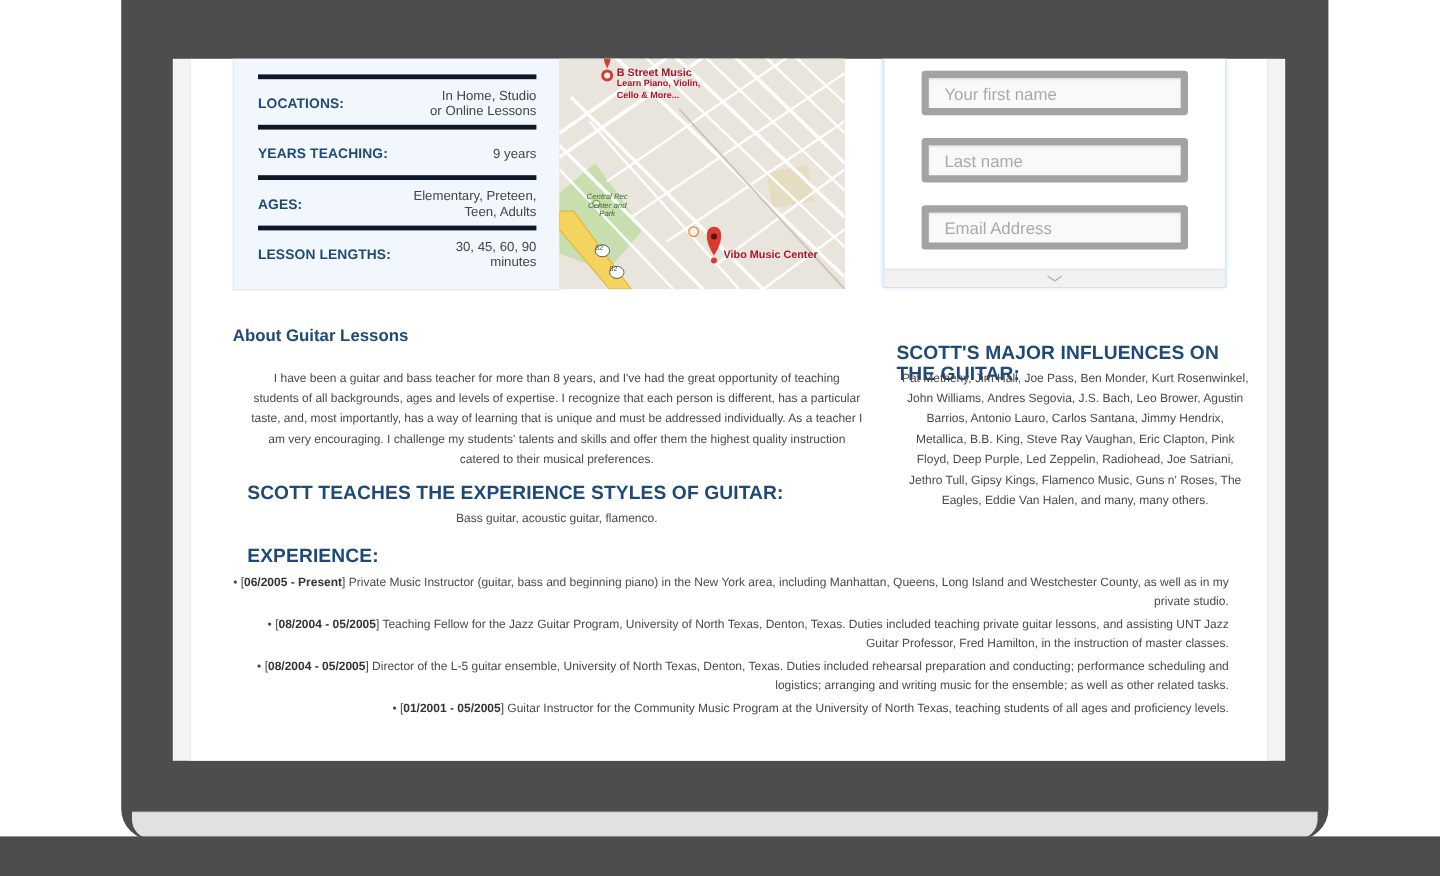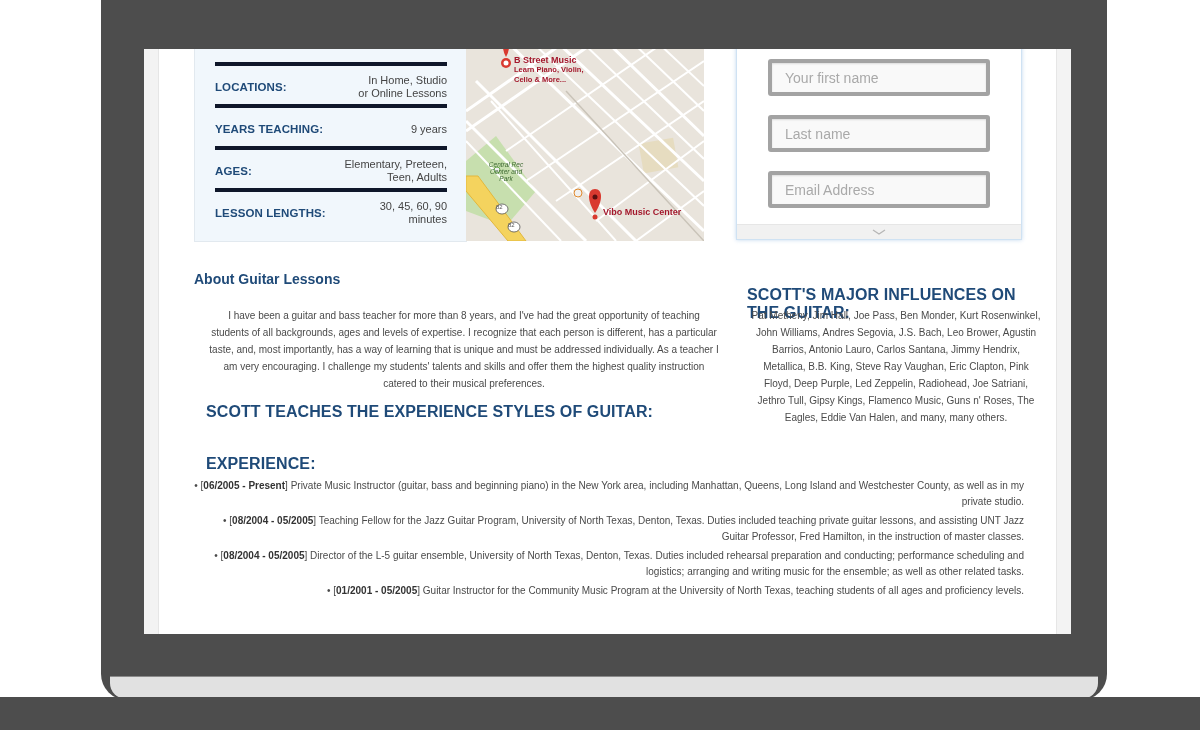--- a/index.html
+++ b/index.html
@@ -49,21 +49,21 @@
     .map-label small { font-size: 7.5px; display: block; }
     .map-text { position: absolute; font-size: 6.5px; color: #555; }
     
     .form-card {
       position: absolute; left: 577px; top: -10px; width: 284px; height: 200px;
       background: #fff; border: 1px solid #cfe2f3; border-top: none;
       box-shadow: 0 0 4px rgba(120,170,220,0.45);
     }
     .form-input {
       position: absolute; left: 31px; width: 222px; height: 37px;
-      background: #f9f9f9; border: 4px solid #a3a3a3; border-radius: 3px;
+      background: #f9f9f9; border: 6px solid #a3a3a3; border-radius: 3px;
       box-shadow: inset 0 1px 2px rgba(0,0,0,0.12);
       font-family: "Liberation Sans", sans-serif; font-size: 14px; color: #555;
       padding: 0 13px; box-sizing: border-box; outline: none;
     }
     .form-input::placeholder { color: #a9a9a9; }
     .form-footer {
       position: absolute; left: 0; bottom: 0; width: 284px; height: 14px;
       background: #f1f1f1; border-top: 1px solid #e6e6e6;
       display: flex; align-items: center; justify-content: center;
     }
@@ -183,20 +183,21 @@
         <svg width="14" height="6" viewBox="0 0 14 6">
           <polyline points="1,1 7,5 13,1" fill="none" stroke="#b5b5b5" stroke-width="1.2"></polyline>
         </svg>
       </div>
     </div>
 
     <h2 class="h-about">About Guitar Lessons</h2>
     <p class="body-text" style="left:35px; top:243px; width:510px;">I have been a guitar and bass teacher for more than 8 years, and I've had the great opportunity of teaching students of all backgrounds, ages and levels of expertise. I recognize that each person is different, has a particular taste, and, most importantly, has a way of learning that is unique and must be addressed individually. As a teacher I am very encouraging. I challenge my students' talents and skills and offer them the highest quality instruction catered to their musical preferences.</p>
 
     <h3 class="h-section" style="left:35px; top:342px;">SCOTT TEACHES THE EXPERIENCE STYLES OF GUITAR:</h3>
+    <p class="body-text" style="left:35px; top:360px; width:510px;">Bass guitar, acoustic guitar, flamenco.</p>
 
     <h3 class="h-section" style="left:576px; top:225px;">SCOTT'S MAJOR INFLUENCES ON THE GUITAR:</h3>
     <p class="body-text" style="left:576px; top:243px; width:292px;">Pat Metheny, Jim Hall, Joe Pass, Ben Monder, Kurt Rosenwinkel, John Williams, Andres Segovia, J.S. Bach, Leo Brower, Agustin Barrios, Antonio Lauro, Carlos Santana, Jimmy Hendrix, Metallica, B.B. King, Steve Ray Vaughan, Eric Clapton, Pink Floyd, Deep Purple, Led Zeppelin, Radiohead, Joe Satriani, Jethro Tull, Gipsy Kings, Flamenco Music, Guns n' Roses, The Eagles, Eddie Van Halen, and many, many others.</p>
 
     <h3 class="h-section" style="left:35px; top:394px;">EXPERIENCE:</h3>
     <ul class="exp-list">
       <li class="exp-item">• [<b>06/2005 - Present</b>] <span>Private Music Instructor (guitar, bass and beginning piano) in the New York area, including Manhattan,  Queens, Long Island and Westchester County, as well as in my private studio.</span></li>
       <li class="exp-item">• [<b>08/2004 - 05/2005</b>] <span>Teaching Fellow for the Jazz Guitar Program, University of North Texas, Denton, Texas. Duties included teaching private guitar lessons, and assisting UNT Jazz Guitar Professor, Fred Hamilton, in the instruction of master classes.</span></li>
       <li class="exp-item">• [<b>08/2004 - 05/2005</b>] <span>Director of the L-5 guitar ensemble, University of North Texas, Denton, Texas. Duties included rehearsal preparation and conducting; performance scheduling and logistics; arranging and writing music for the ensemble; as well as other  related tasks.</span></li>
       <li class="exp-item">• [<b>01/2001 - 05/2005</b>] <span>Guitar Instructor for the Community Music Program at the University of North Texas, teaching students of all ages and proficiency levels.</span></li>

